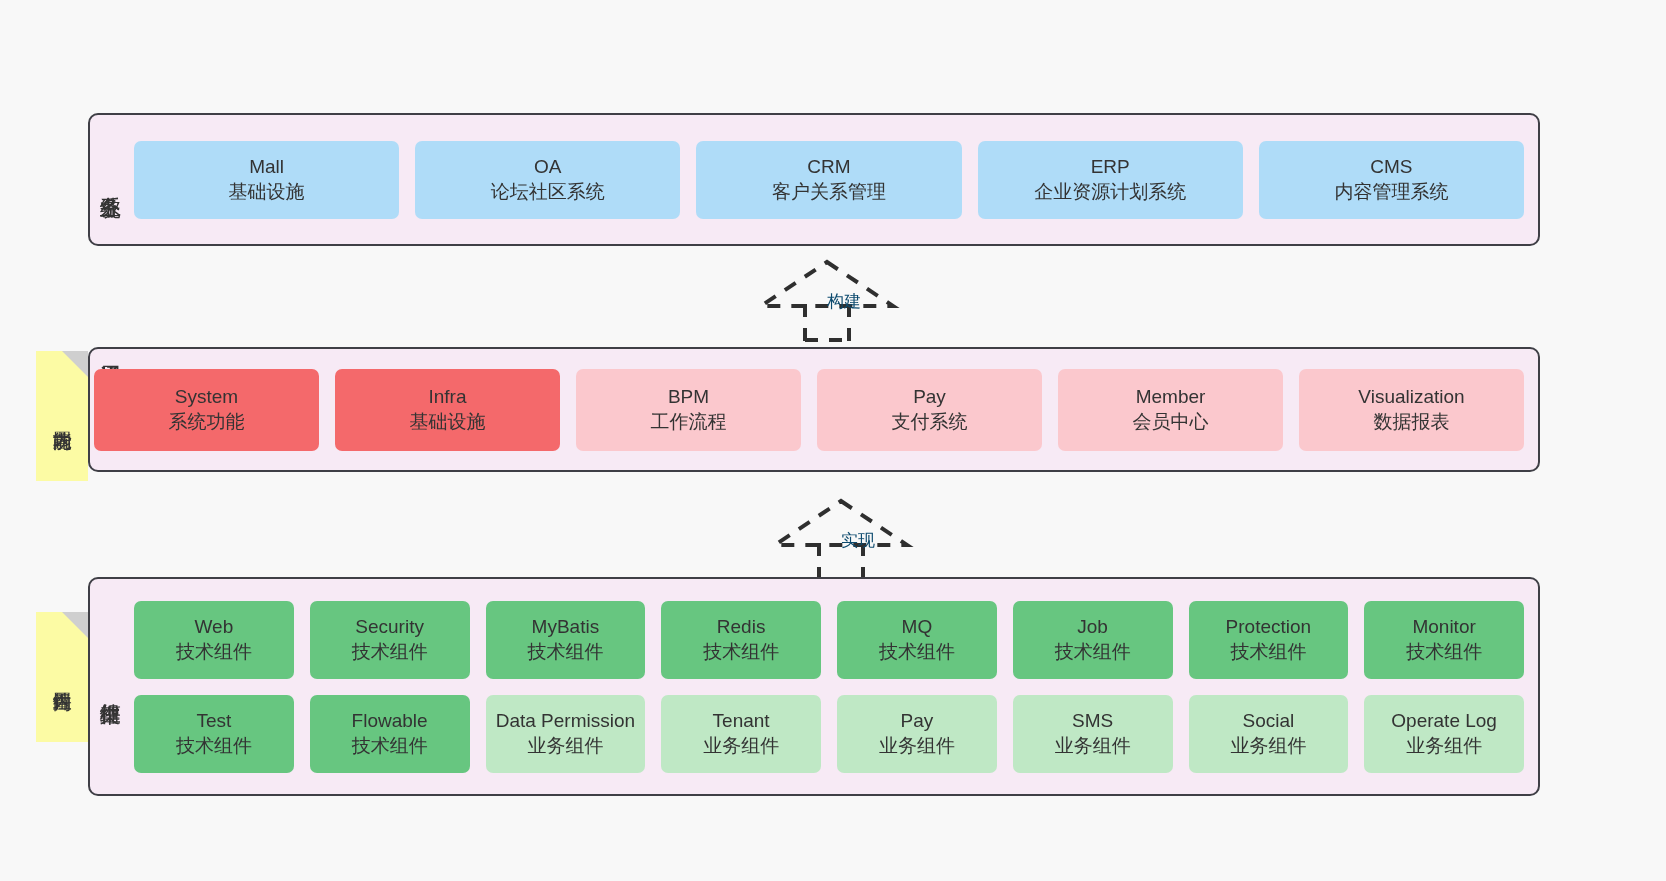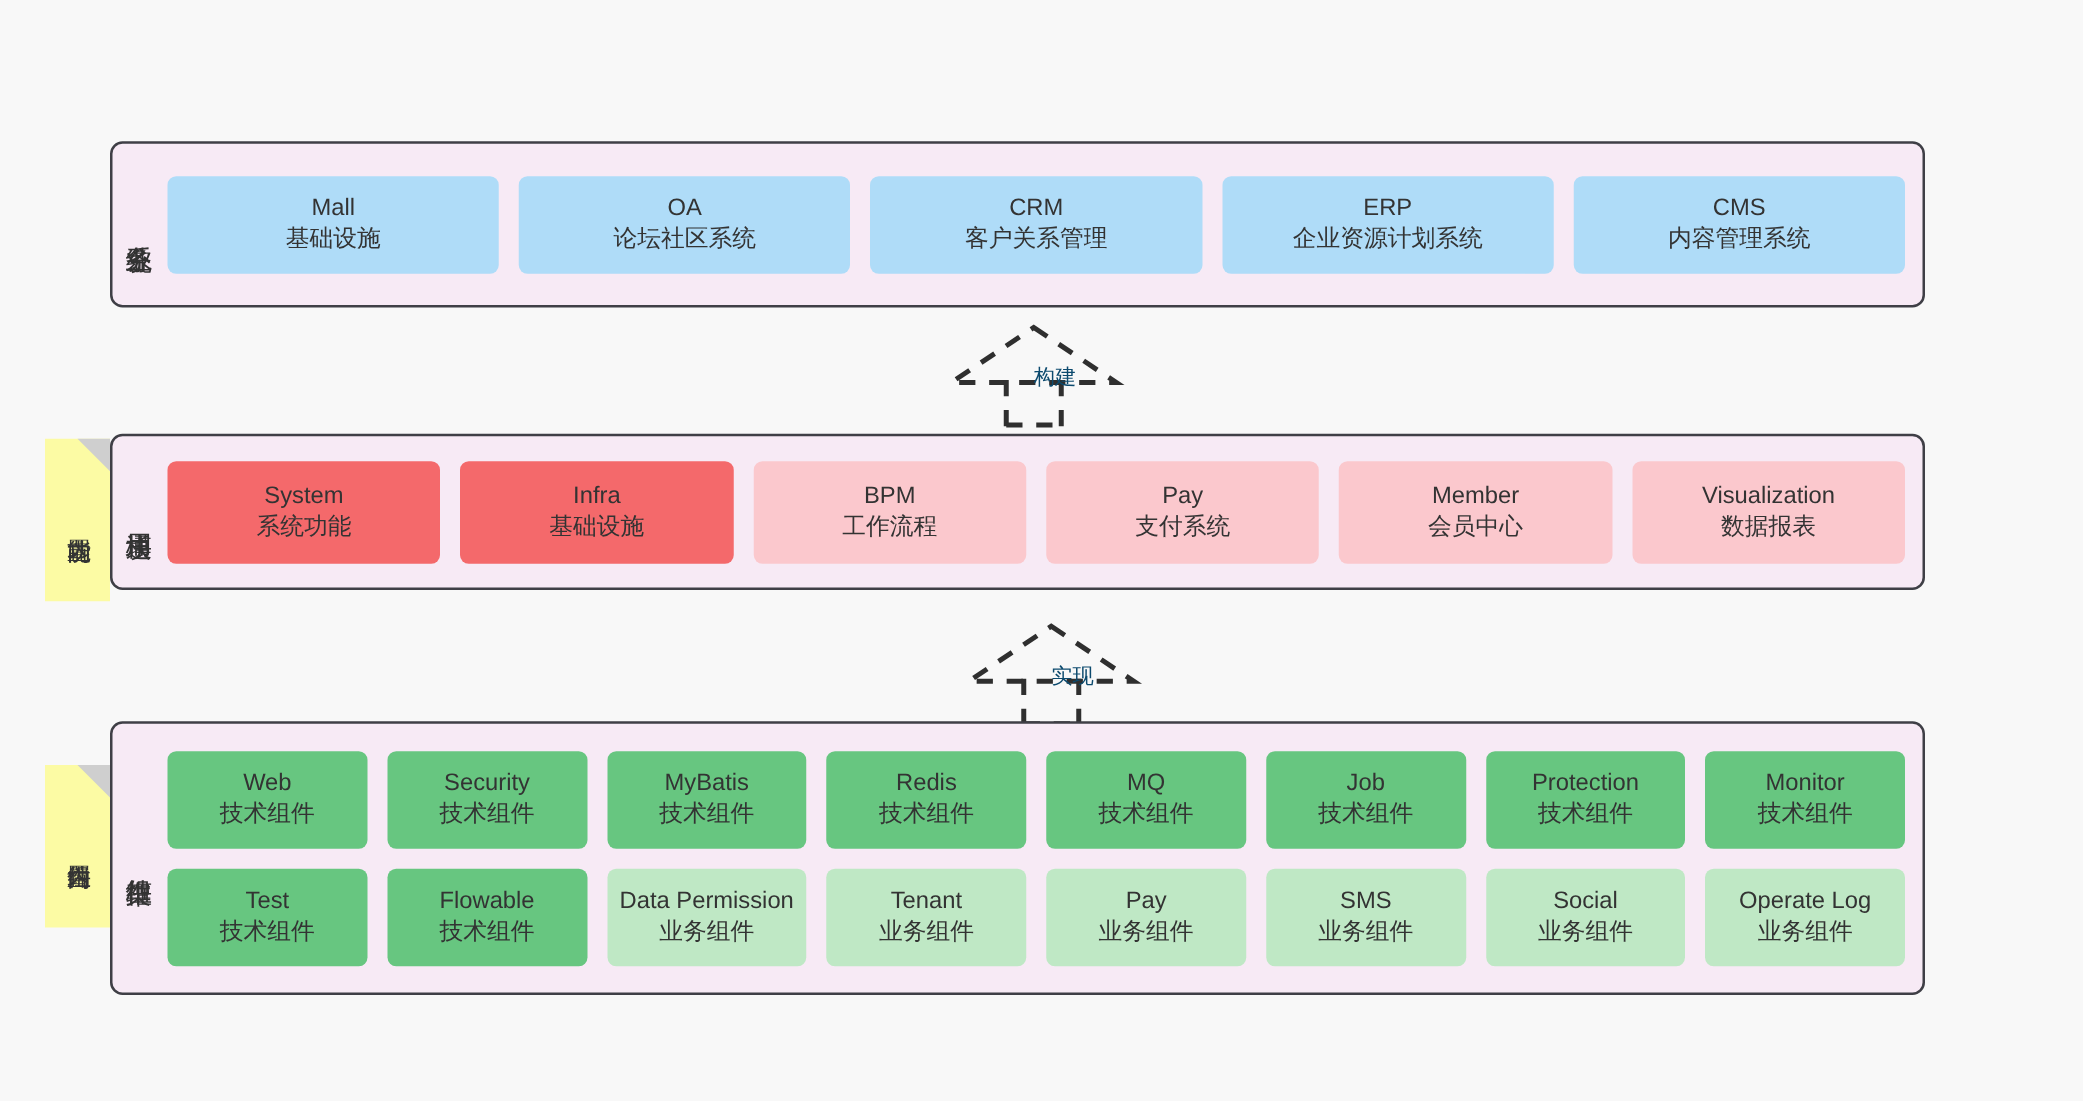--- a/index.html
+++ b/index.html
@@ -185,21 +185,21 @@
       <path d="M 48 82 L 92 82" fill="none" stroke="#2f2f2f" stroke-width="4" stroke-dasharray="13,11" stroke-linecap="butt"></path>
     </svg>
     <span class="alabel">构建</span>
   </div>
 
   <div class="note" id="note-builtin-features" style="left:36px; top:351px; width:52px; height:130px;">
     <span class="fold"></span>
     <span>内置功能</span>
   </div>
 
-  <div class="layer" id="layer-common-modules" style="left:88px; top:347px; width:1452px; height:125px;">
+  <div class="layer" id="layer-common-modules" style="left:88px; top:347px; width:1452px; height:125px;flex-direction:column;">
     <div class="layer-label">通用模块</div>
     <div class="layer-body">
       <div class="card-row">
 
         <div class="card red">
           <span class="ttl">System</span>
           <span class="sub">系统功能</span>
         </div>
 
         <div class="card red">

